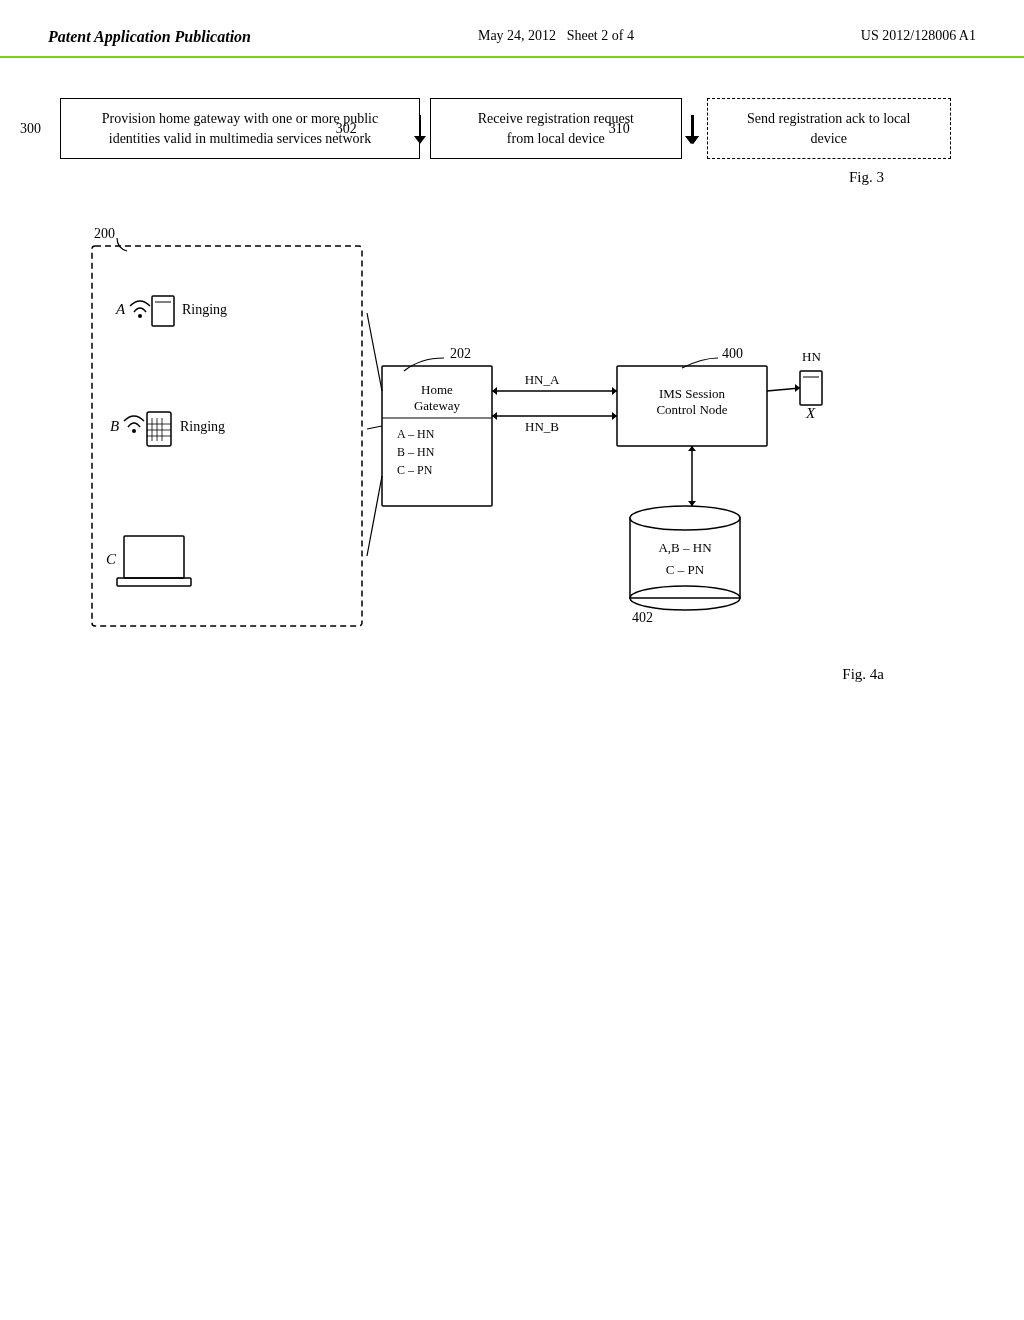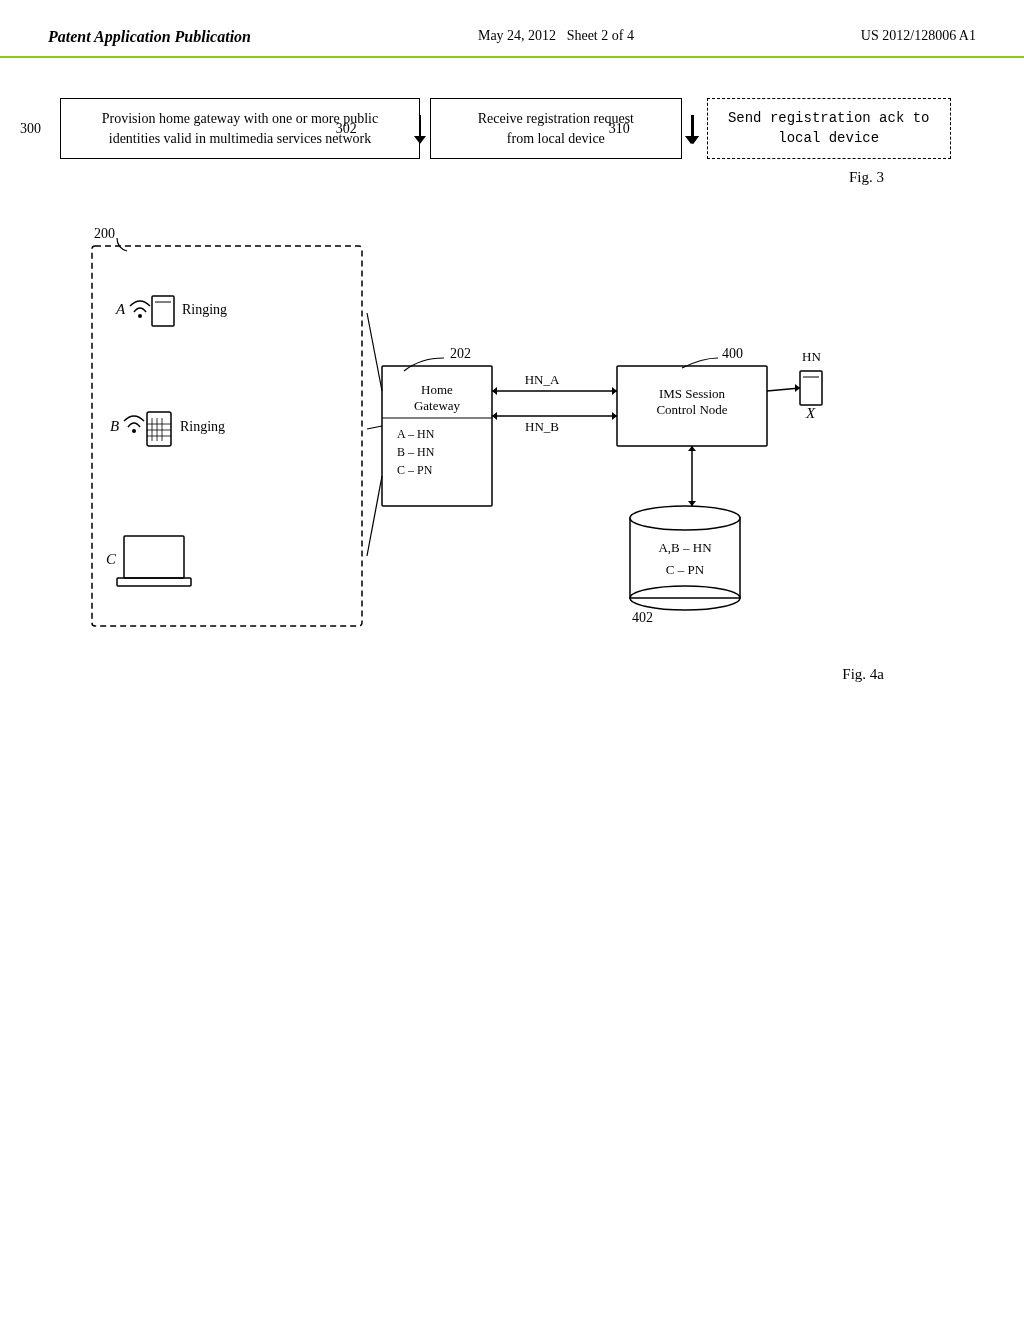--- a/index.html
+++ b/index.html
@@ -55,21 +55,21 @@
       font-size: 14px;
       line-height: 1.4;
       position: relative;
     }
 
     .flow-box-300 { width: 360px; }
     .flow-box-302 { width: 252px; }
     .flow-box-304 { width: 300px; }
     .flow-box-306 { width: 330px; }
     .flow-box-308 { width: 320px; }
-    .flow-box-310 { width: 244px; border-style: dashed; font-family: Liberation Mono, monospace; }
+    .flow-box-310 { width: 244px; border-style: dashed; }
 
     .flow-arrow {
       width: 2px;
       height: 28px;
       background: #000;
       position: relative;
     }
     .flow-arrow::after {
       content: '';
       position: absolute;

